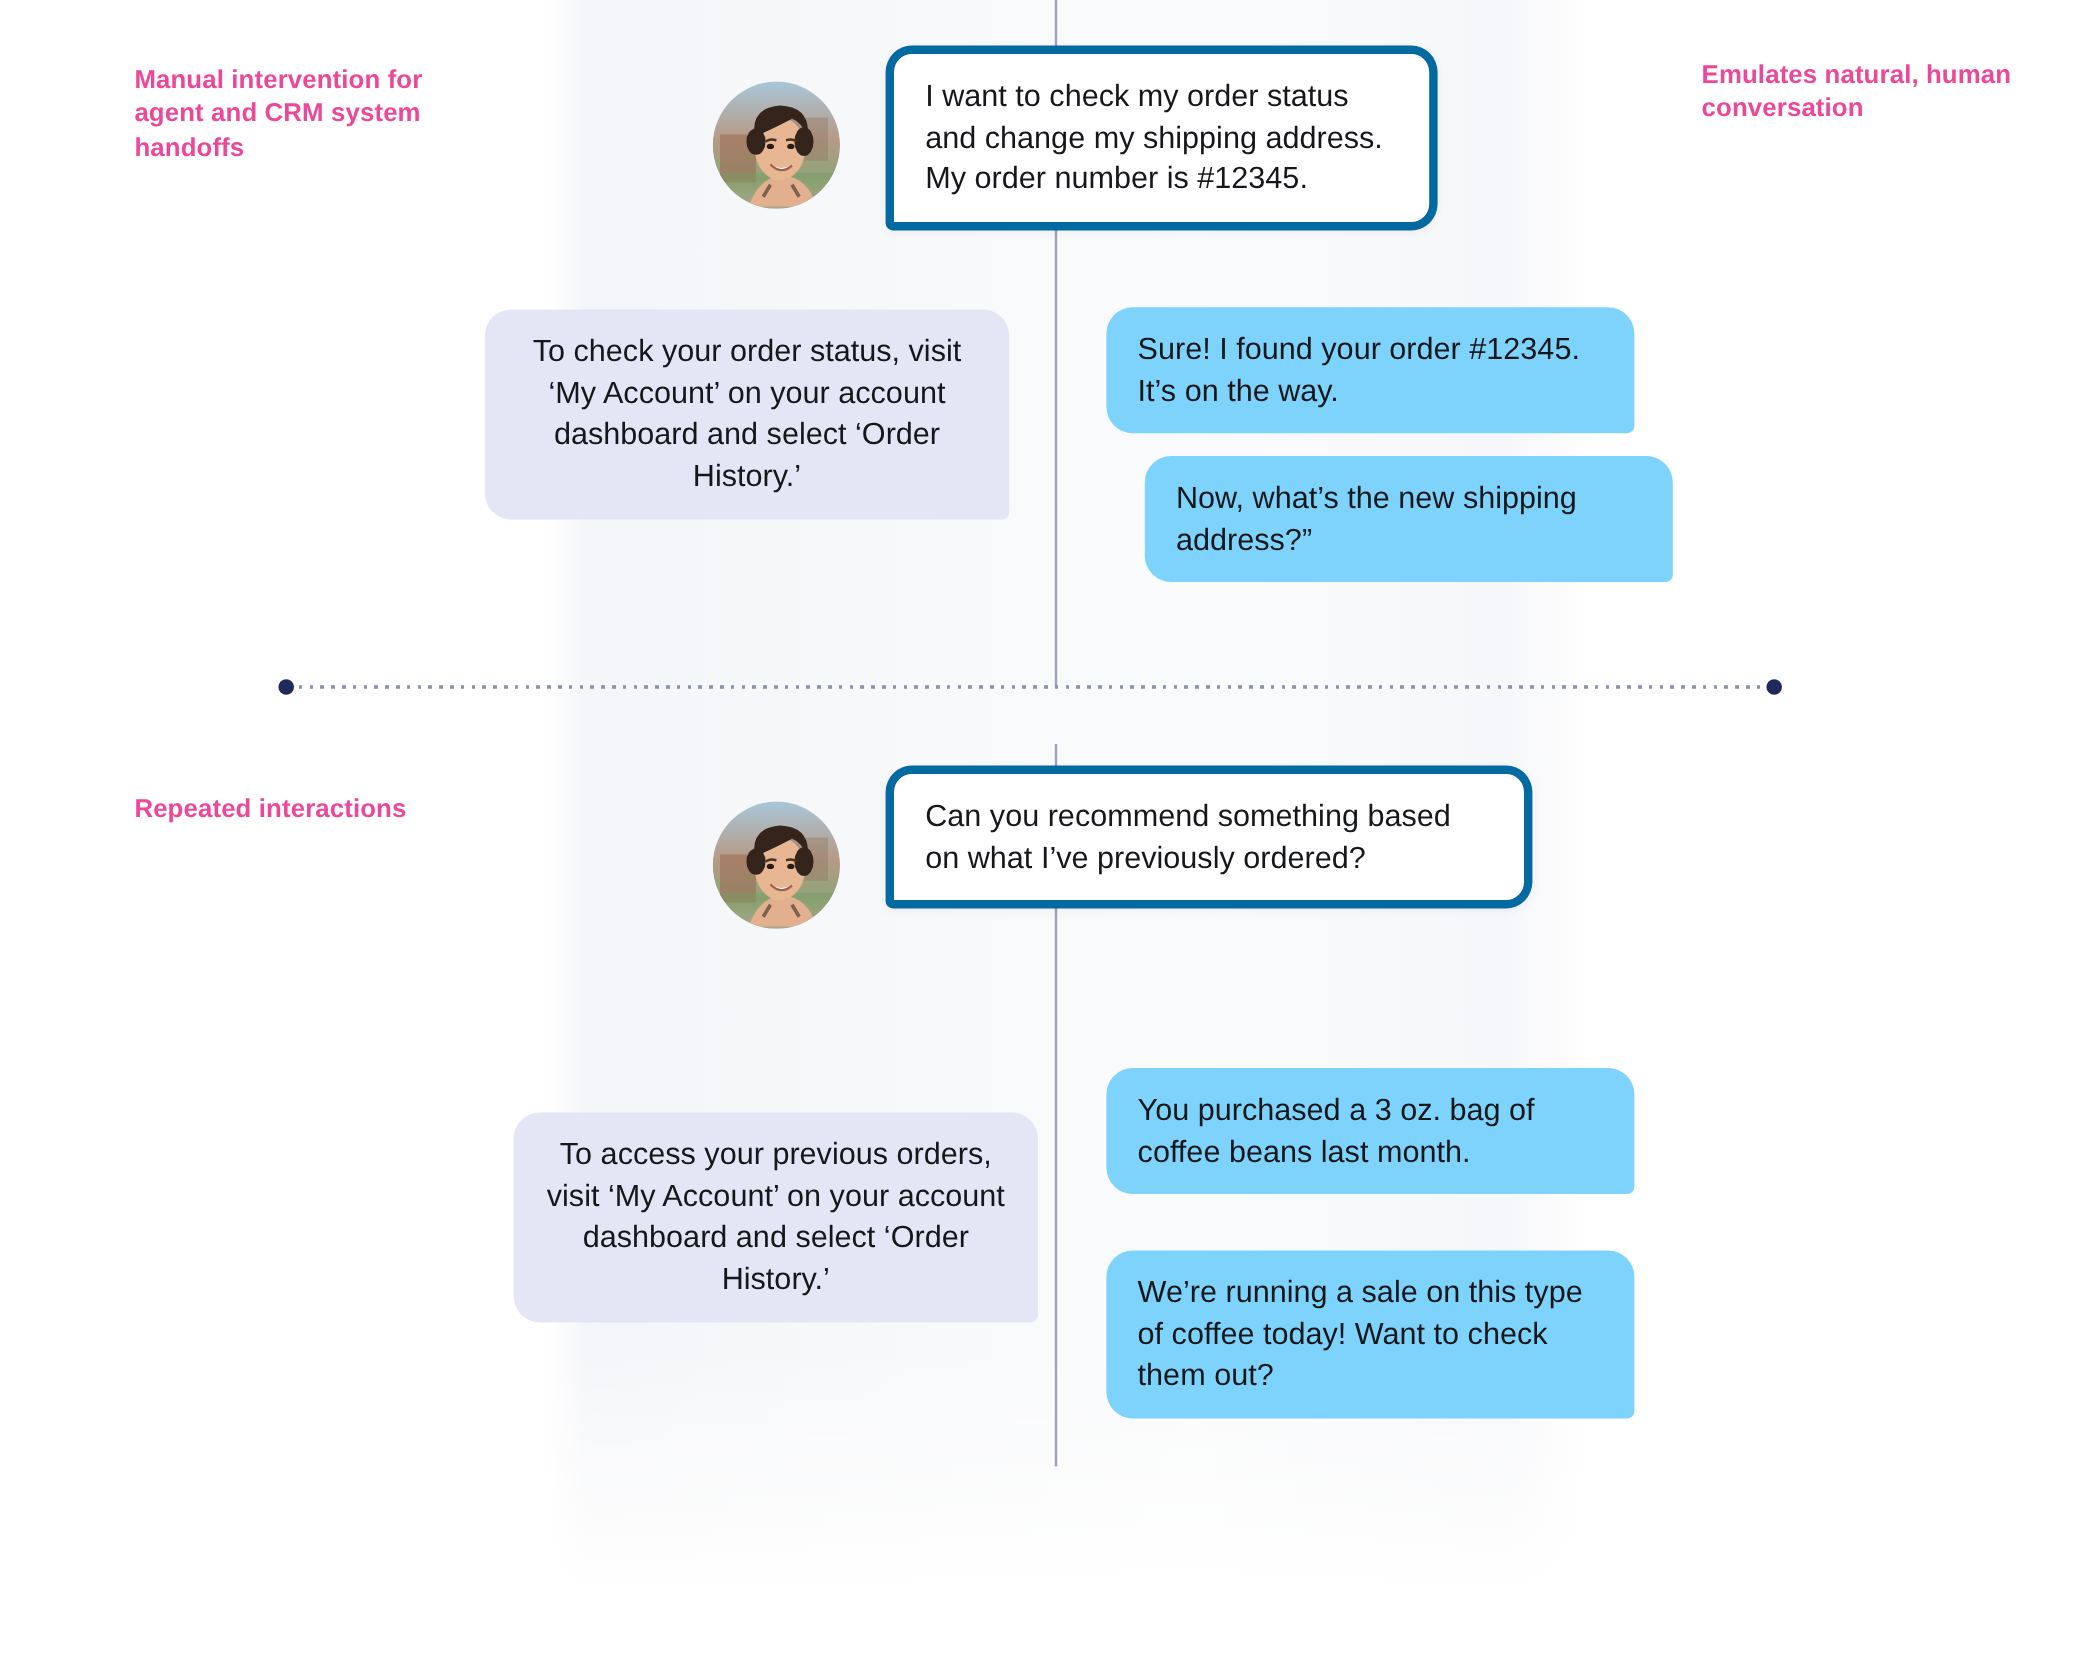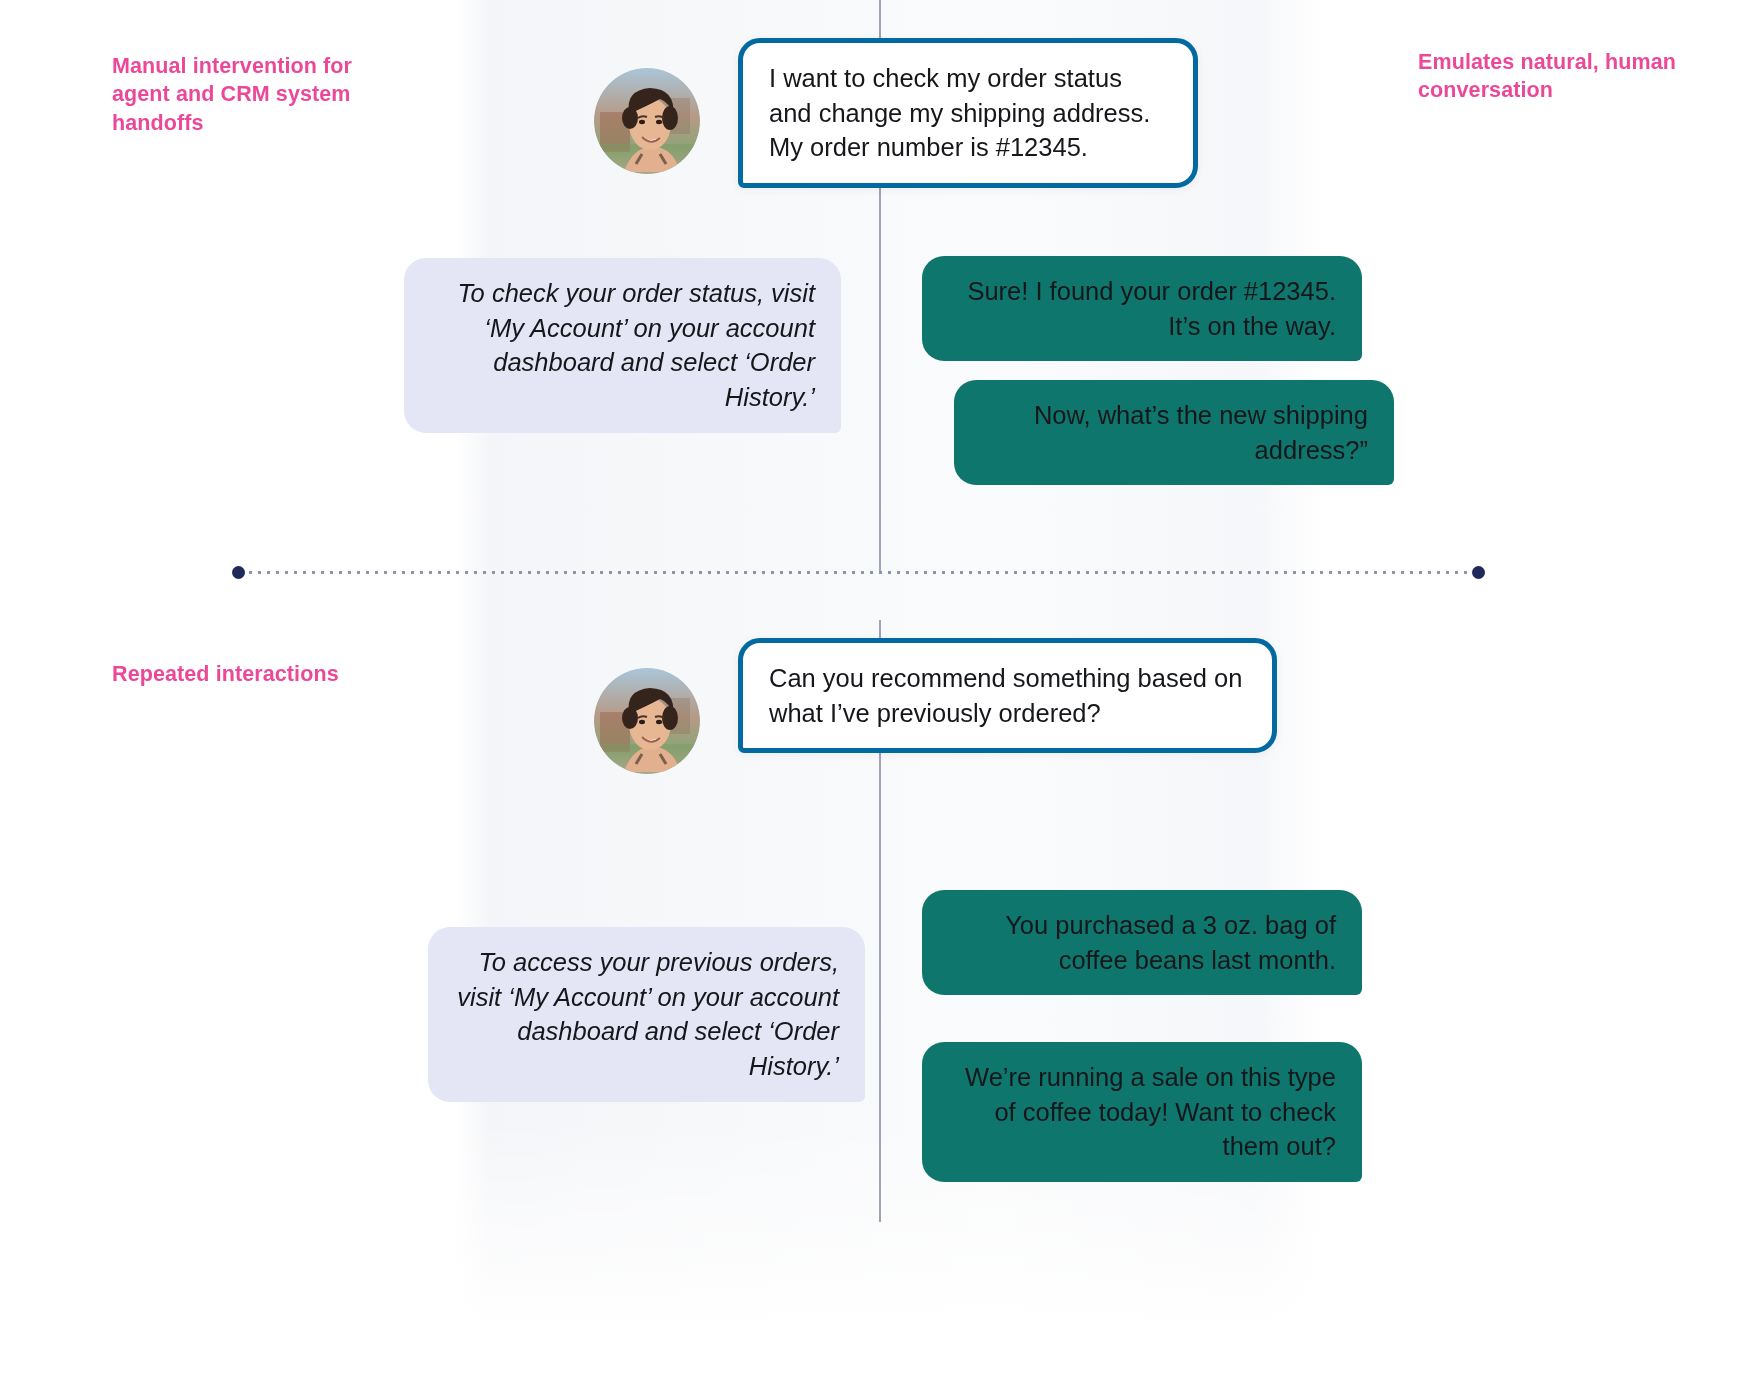--- a/index.html
+++ b/index.html
@@ -63,34 +63,33 @@
     box-sizing:border-box;
     font-size:25.5px;
     line-height:1.36;
     color:#15171a;
     border-radius:22px;
     padding:18px 26px;
     white-space:pre-line;
   }
   .bubble.user{
     background:#ffffff;
-    border:5px solid #0369a1;
+    border:7px solid #0369a1;
     box-shadow:0 2px 8px rgba(40,50,90,.06);
     text-align:left;
     border-bottom-left-radius:6px;
   }
   .bubble.lav{
     background:#e4e5f5;
-    text-align:right;
+    text-align:center;
     border-bottom-right-radius:6px;
-    font-style:italic;
   }
   .bubble.peach{
-    background:#0f766e;
-    text-align:right;
+    background:#7dd3fc;
+    text-align:left;
     border-bottom-right-radius:6px;
   }
 
   
   .b-u1{left:738px;top:38px;width:460px;}
   .b-l1{left:404px;top:258px;width:437px;border-bottom-right-radius:6px;}
   .b-p1a{left:922px;top:256px;width:440px;}
   .b-p1b{left:922px;top:380px;width:440px;margin-left:32px;}
 
   

